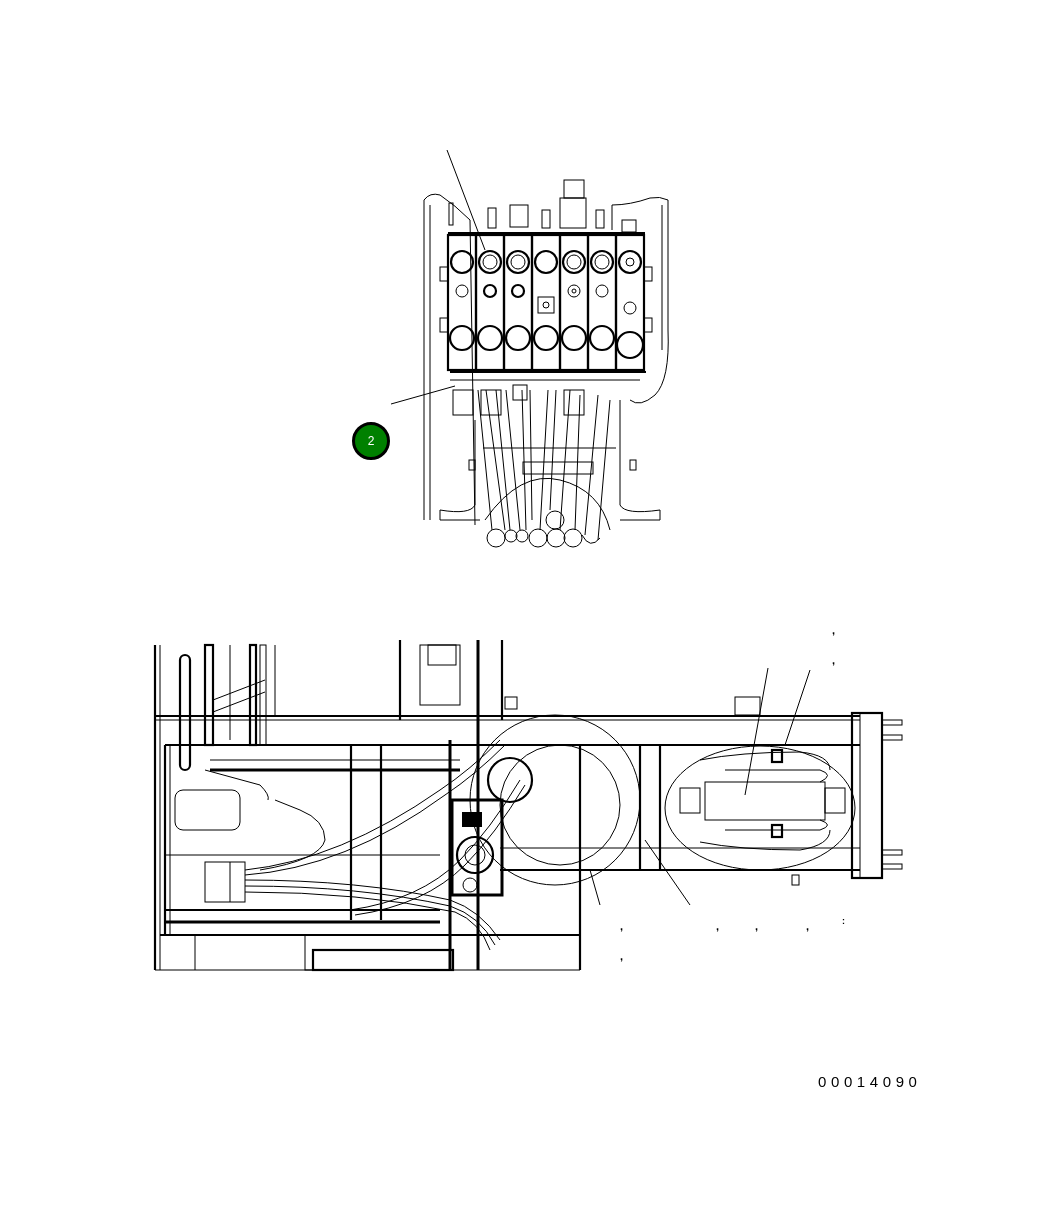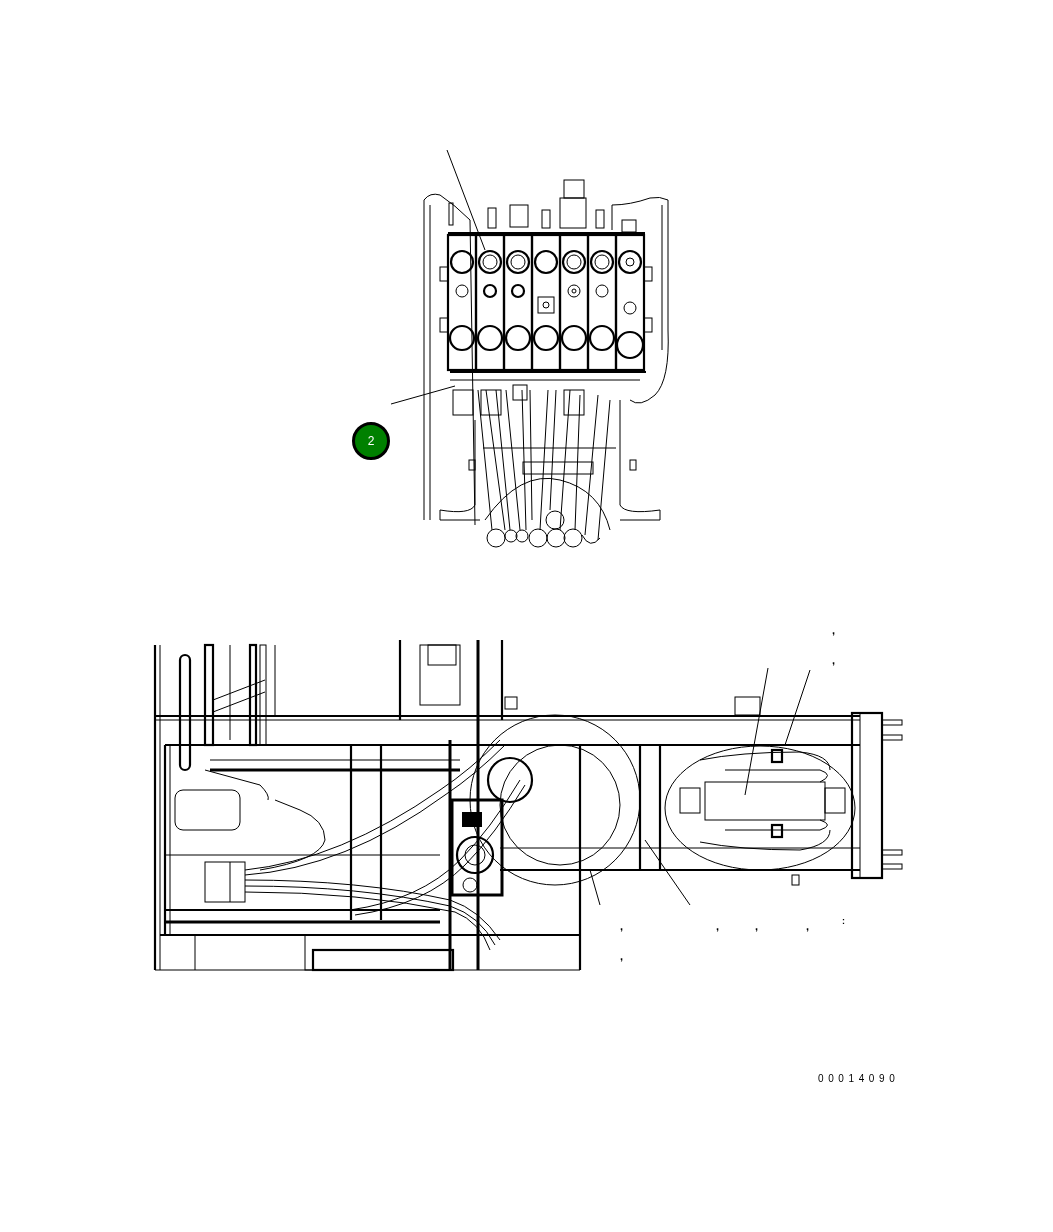--- a/index.html
+++ b/index.html
@@ -10,21 +10,21 @@
   .ln { stroke: #000; fill: none; stroke-width: 1; }
   .th { stroke: #000; fill: none; stroke-width: 2.2; }
   .th3 { stroke: #000; fill: none; stroke-width: 3; }
   .fill-blk { fill: #000; }
   .callout { position: absolute; width: 38px; height: 38px; border-radius: 50%;
              background: #008000; border: 3px solid #000; box-sizing: border-box;
              color: #fff; font-size: 12px; display: flex; align-items: center;
              justify-content: center; cursor: pointer; }
   .mark { position: absolute; font-size: 11px; font-weight: bold; color: #000;
           font-family: "Liberation Sans", sans-serif; line-height: 1; }
-  .figid { position: absolute; font-size: 10px; letter-spacing: 4.6px; color: #000;
+  .figid { position: absolute; font-size: 15px; letter-spacing: 4.6px; color: #000;
            font-family: "Liberation Sans", sans-serif; }
 </style>
 </head>
 <body>
 
 <div class="canvas">
 
   <svg width="1053" height="1232">
 
     <line class="ln" x1="447" y1="150" x2="485" y2="250"></line>

